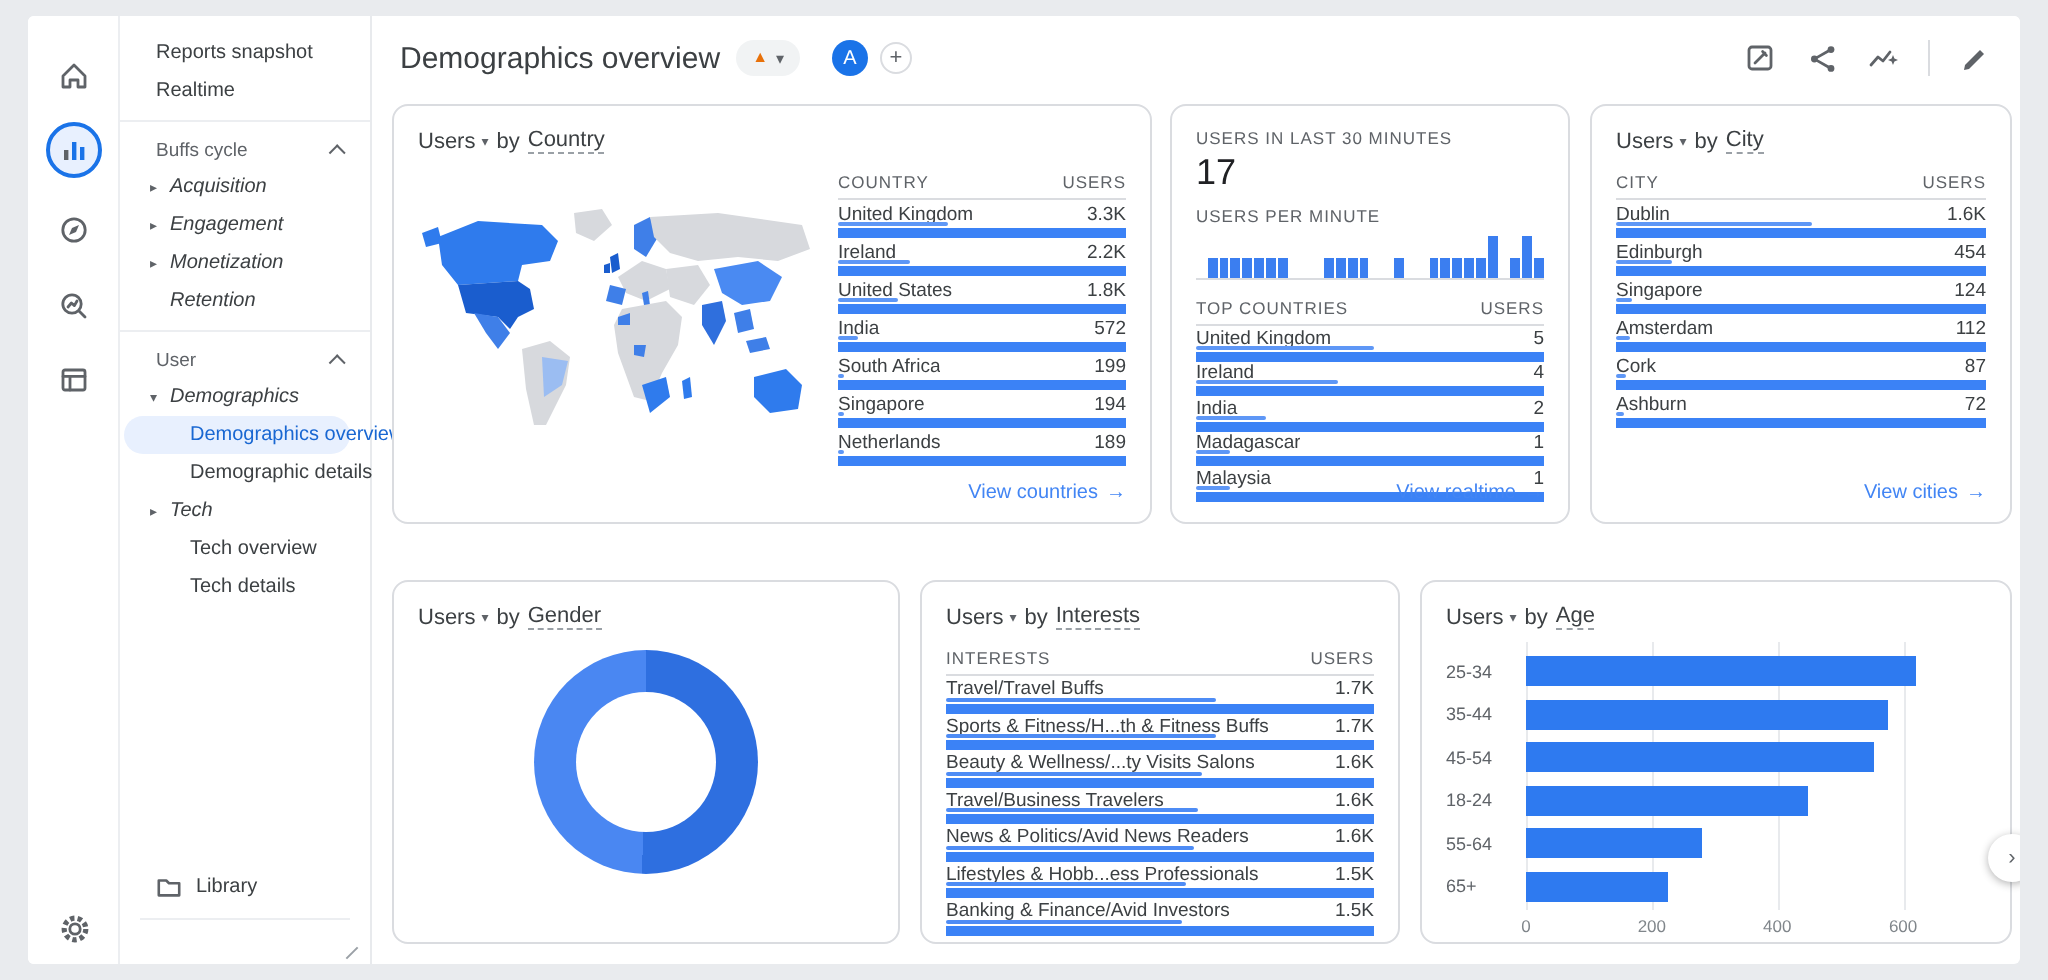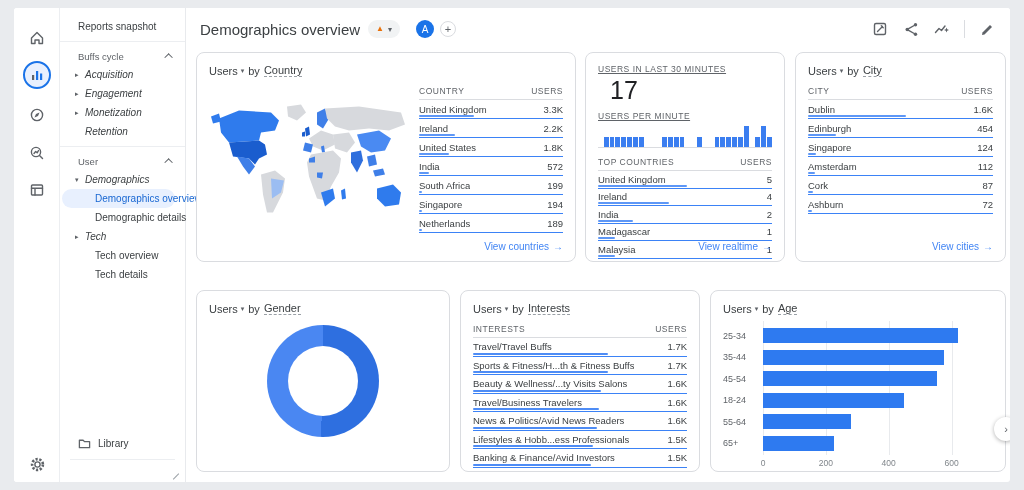--- a/index.html
+++ b/index.html
@@ -48,35 +48,35 @@
   #card-interests{ left:446px; top:282px; width:240px; height:182px; }
   #card-age      { left:696px; top:282px; width:296px; height:182px; }
 
   .card-title { display:flex; align-items:center; gap:4px; font-size:11px; color:#3c4043; }
   .ct-users { display:flex; align-items:center; gap:3px; cursor:pointer; }
   .ct-caret { font-size:7px; color:#5f6368; }
   .ct-dim { border-bottom:1px dashed #9aa0a6; cursor:pointer; }
 
   .mini-table { font-size:9.5px; }
   .mt-head { display:flex; justify-content:space-between; align-items:center; height:17px; font-size:8.5px; letter-spacing:.5px; color:#5f6368; border-bottom:1px solid #dadce0; }
-  .mt-row { position:relative; display:flex; justify-content:space-between; align-items:center; height:19px; border-bottom:1px solid #3b82f6; }
+  .mt-row { position:relative; display:flex; justify-content:space-between; align-items:center; height:19px; border-bottom:5px solid #3b82f6; }
   .mt-label { color:#3c4043; white-space:nowrap; overflow:hidden; }
   .mt-value { color:#3c4043; }
   .mini-bar { position:absolute; left:0; bottom:1px; height:2px; background:#5e97f6; border-radius:1px; }
 
   .view-link { position:absolute; right:12px; bottom:9px; display:flex; align-items:center; gap:4px; color:#4285f4; font-size:10px; cursor:pointer; }
 
   
   .country-body { display:flex; margin-top:6px; }
   .map-wrap { width:200px; height:132px; margin-top:14px; }
   .country-table { flex:1; margin-left:10px; }
 
   
-  .rt-label { font-size:8.5px; letter-spacing:.5px; color:#5f6368;text-decoration:underline; }
-  .rt-count { font-size:25px; color:#202124; margin:2px 12px 6px; }
+  .rt-label { font-size:8.5px; letter-spacing:.5px; color:#5f6368; }
+  .rt-count { font-size:18px; color:#202124; margin:2px 0 6px; }
   .minute-bars { display:flex; align-items:flex-end; gap:1px; height:22px; border-bottom:1px solid #dadce0; margin-top:5px; }
   .mbar-slot { flex:1; height:100%; display:flex; align-items:flex-end; }
   .mbar { width:100%; background:#3b7ef0; }
   .rt-table { margin-top:6px; }
   .rt-table .mt-row { height:17.5px; }
 
   
   .donut-wrap { display:flex; justify-content:center; margin-top:10px; }
   .donut { position:relative; width:112px; height:112px; border-radius:50%; }
   .donut-hole { position:absolute; left:21px; top:21px; width:70px; height:70px; background:#fff; border-radius:50%; }
@@ -151,20 +151,23 @@
           <circle cx="8.5" cy="8.5" r="5.4" fill="none" stroke="#5f6368" stroke-width="2.6" stroke-dasharray="2.2 1.6"></circle>
           <circle class="ln" cx="8.5" cy="8.5" r="2.6"></circle>
         </svg>
     </div>
   </div>
 
   <div class="nav">
     <div style="height:9px"></div>
     <div class="nav-item">
         <span>Reports snapshot</span>
+      </div>
+    <div class="nav-item">
+        <span>Realtime</span>
       </div>
     <div class="nav-div"></div>
     <div class="nav-section">
       <span>Buffs cycle</span>
       <span class="chev-up"></span>
     </div>
     <div class="nav-item has-arrow">
         <span class="arrow">▸</span>
         <span>Acquisition</span>
       </div>

